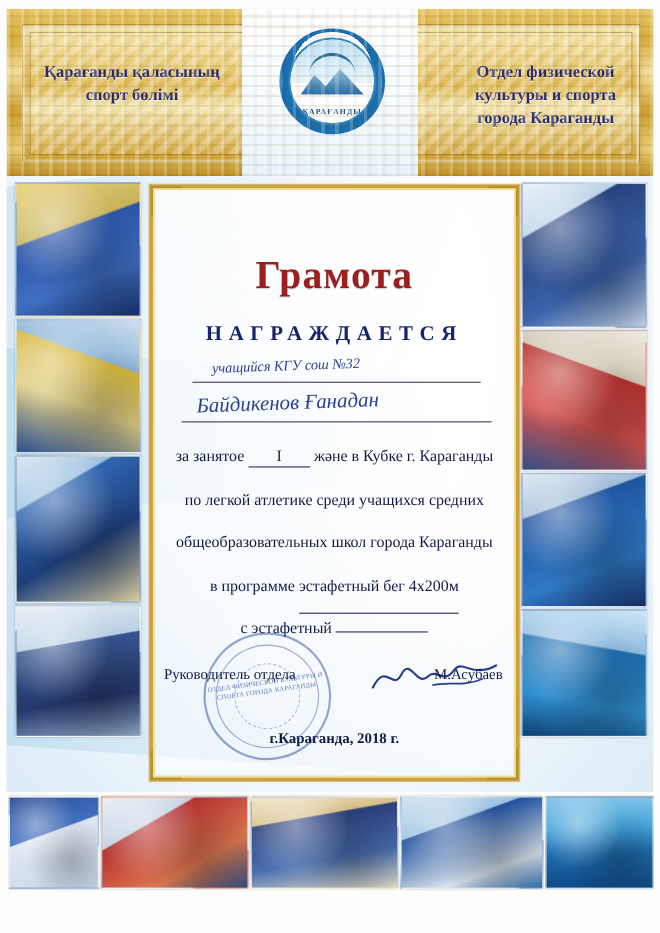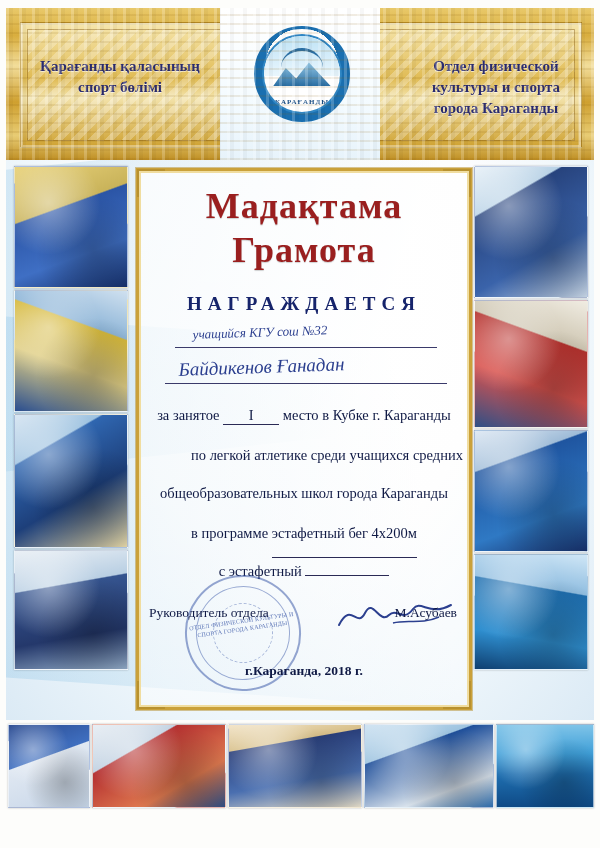--- a/index.html
+++ b/index.html
@@ -188,38 +188,37 @@
         </div>
       </div>
     </div>
 
     <div class="frame">
       <span class="corner c1"></span>
       <span class="corner c2"></span>
       <span class="corner c3"></span>
       <span class="corner c4"></span>
 
-      <div class="title1">Мадақтама</div>
       <div class="title2">Грамота</div>
 
       <div class="awarded">НАГРАЖДАЕТСЯ</div>
 
       <div class="hw-line" style="left:36px;top:176px;width:262px;"></div>
       <div class="hw small" style="left:54px;top:156px;">учащийся КГУ сош №32</div>
 
       <div class="hw-line" style="left:26px;top:212px;width:282px;"></div>
       <div class="hw" style="left:40px;top:188px;font-size:19px;">Байдикенов Ғанадан</div>
 
       <div class="row" style="top:236px;">
         <span>за занятое</span>
         <span class="blank" style="width:56px;text-align:center;">I</span>
-        <span>место в Кубке г. Караганды</span>
-      </div>
-
-      <div class="row" style="top:276px;padding-left:23px;">по  легкой атлетике среди учащихся средних</div>
+        <span>және в Кубке г. Караганды</span>
+      </div>
+
+      <div class="row" style="top:276px;">по  легкой атлетике среди учащихся средних</div>
       <div class="row" style="top:314px;">общеобразовательных школ города Караганды</div>
 
       <div class="row" style="top:354px;">
         <span>в программе</span>
         <span class="ul">эстафетный бег 4х200м</span>
       </div>
 
       <div class="row" style="top:392px;">
         <span>с эстафетный</span>
         <span class="blank" style="width:84px;"></span>

